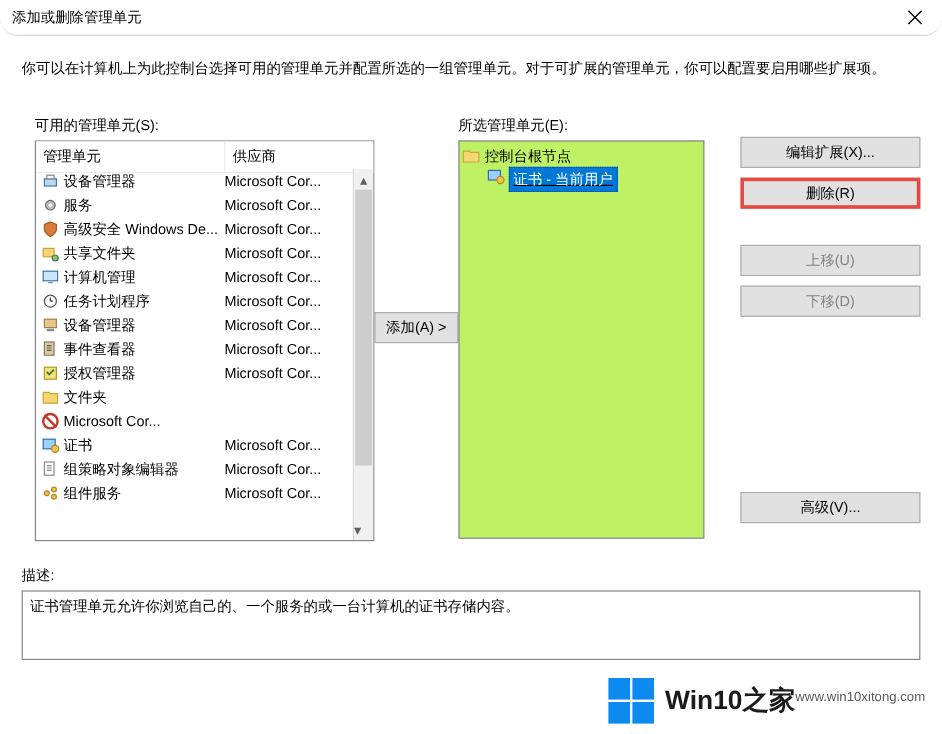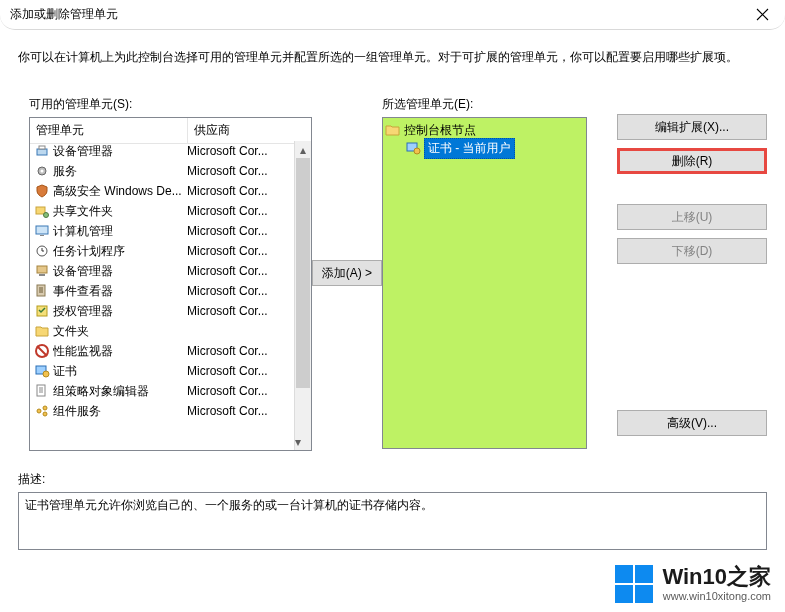--- a/index.html
+++ b/index.html
@@ -34,38 +34,38 @@
 .row .cell2 { flex:1; white-space:nowrap; overflow:hidden; color:#000; }
 .scrollbar { position:absolute; right:0; top:23px; bottom:0; width:17px; background:#f0f0f0; border-left:1px solid #dcdcdc;}
 .scroll-btn { height:17px; display:flex; align-items:center; justify-content:center; color:#606060;}
 .scroll-track { position:absolute; top:17px; bottom:17px; left:0; right:0; }
 .scroll-thumb { position:absolute; left:1px; right:1px; top:0; height:230px; background:#cdcdcd; }
 .scroll-bottom { position:absolute; bottom:0; }
 
 .tree-wrap { border:1px solid #828790; background:#bef264; height:332px; }
 .tree-inner { padding:3px 2px; }
 .tree-root { display:flex; align-items:center; height:18px; }
-.tree-child { display:flex; align-items:center; height:18px; padding-left: 20px; }
+.tree-child { display:flex; align-items:flex-start; height:18px; padding-left: 20px; text-decoration: underline; }
 .folder-icon { width:16px; height:16px; margin-right:3px; display:inline-flex; align-items:center; justify-content:center; }
 .cert-icon { width:16px; height:16px; margin-right:3px; display:inline-flex; align-items:center; justify-content:center; }
 .tree-sel { background:#0078d7; color:#fff; padding:1px 3px; border:1px dotted #0053a6;}
 
 .btn { display:block; width:150px; height:26px; border:1px solid #adadad; background:#e1e1e1; color:#000; text-align:center; line-height:24px; margin-bottom:8px; }
 .btn.disabled { color:#838383; }
 .btn.highlight { border: 3px solid #e74841; line-height:20px;}
 
 .add-btn { width:70px; height:26px; border:1px solid #adadad; background:#e1e1e1; text-align:center; line-height:24px; margin-top: 164px; }
 
 .desc-label { margin-top: 20px; }
 .desc-box { border:1px solid #828790; height: 58px; padding:4px 6px; background:#fff; margin-top:4px; color:#000;}
 
 .watermark { position:absolute; right:14px; bottom:8px; display:flex; align-items:center; color:#262626; }
 .watermark .logo { width:40px; height:40px; display:inline-flex; flex-wrap:wrap; margin-right:8px;}
 .logo span { width:18px; height:18px; background:#0d8af0; margin:1px;}
-.wm-text { display:flex; flex-direction:column; line-height:1;text-align:right;}
+.wm-text { display:flex; flex-direction:row; line-height:1;}
 .wm-big { font-size:22px; font-weight:bold; color:#1b1b1b;}
 .wm-small { font-size:11px; color:#5a5a5a; margin-top:3px;}
 
 svg { overflow:visible; }
 </style>
 </head>
 <body>
 
 <div class="titlebar">
   <div class="title">添加或删除管理单元</div>
@@ -187,21 +187,20 @@
               <span class="cell1">文件夹</span>
               <span class="cell2"></span>
             </div>
             <div class="row">
               <span class="icon">
                 <svg width="16" height="16">
                   <circle cx="8" cy="8" r="6" fill="none" stroke="#c0392b" stroke-width="2"></circle>
                   <path d="M3 3 L13 13" stroke="#c0392b" stroke-width="2"></path>
                 </svg>
               </span>
-              <span class="cell1">性能监视器</span>
               <span class="cell2">Microsoft Cor...</span>
             </div>
             <div class="row">
               <span class="icon">
                 <svg width="16" height="16">
                   <rect x="2" y="3" width="10" height="8" fill="#9ed0ff" stroke="#2a6fb5"></rect>
                   <circle cx="12" cy="11" r="3" fill="#f2c14e" stroke="#b58b1d"></circle>
                 </svg>
               </span>
               <span class="cell1">证书</span>

